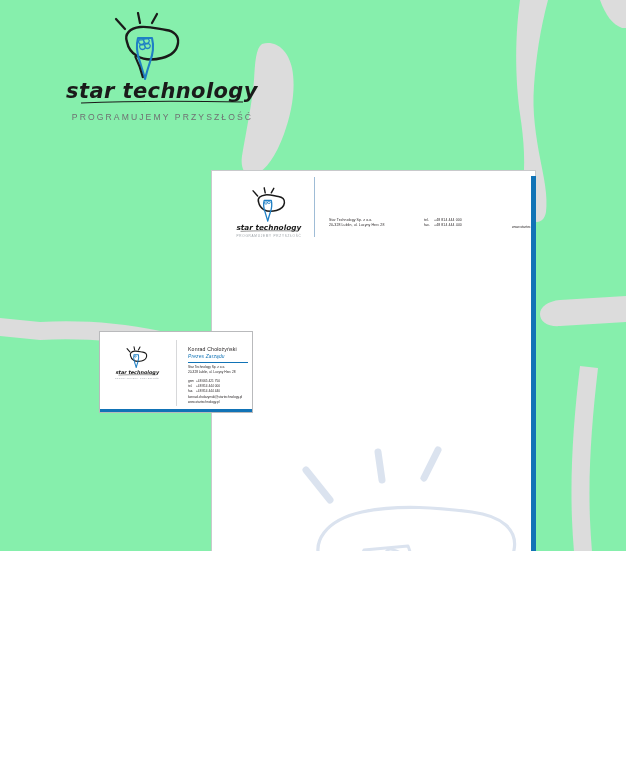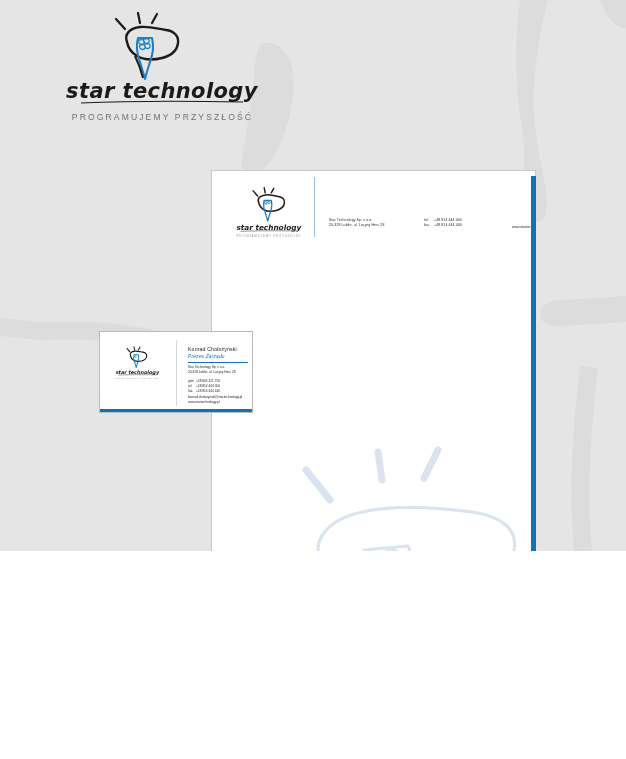--- a/index.html
+++ b/index.html
@@ -3,21 +3,21 @@
 <meta charset="utf-8">
 <style>
   html,body{margin:0;padding:0;}
   body{
     width:626px;height:759px;
     background:#ffffff;
     font-family:"Liberation Sans", sans-serif;
     overflow:hidden;
     position:relative;
   }
-  .stage{position:absolute;inset:0;width:626px;height:551px;overflow:hidden;background:#e5e5e5;}
+  .stage{position:absolute;inset:0;width:626px;height:551px;overflow:hidden;background:#86efac;}
 
   
   .bg-doodle{position:absolute;left:0;top:0;width:626px;height:759px;z-index:0;}
 
   
   .brand{position:absolute;left:45px;top:12px;width:235px;height:115px;z-index:3;}
   .brand-mark{position:absolute;left:55px;top:0px;width:95px;height:70px;}
   .brand-word{position:absolute;left:0;top:66px;width:235px;height:28px;}
   .brand-tag{
     position:absolute;left:0;top:100px;width:235px;

